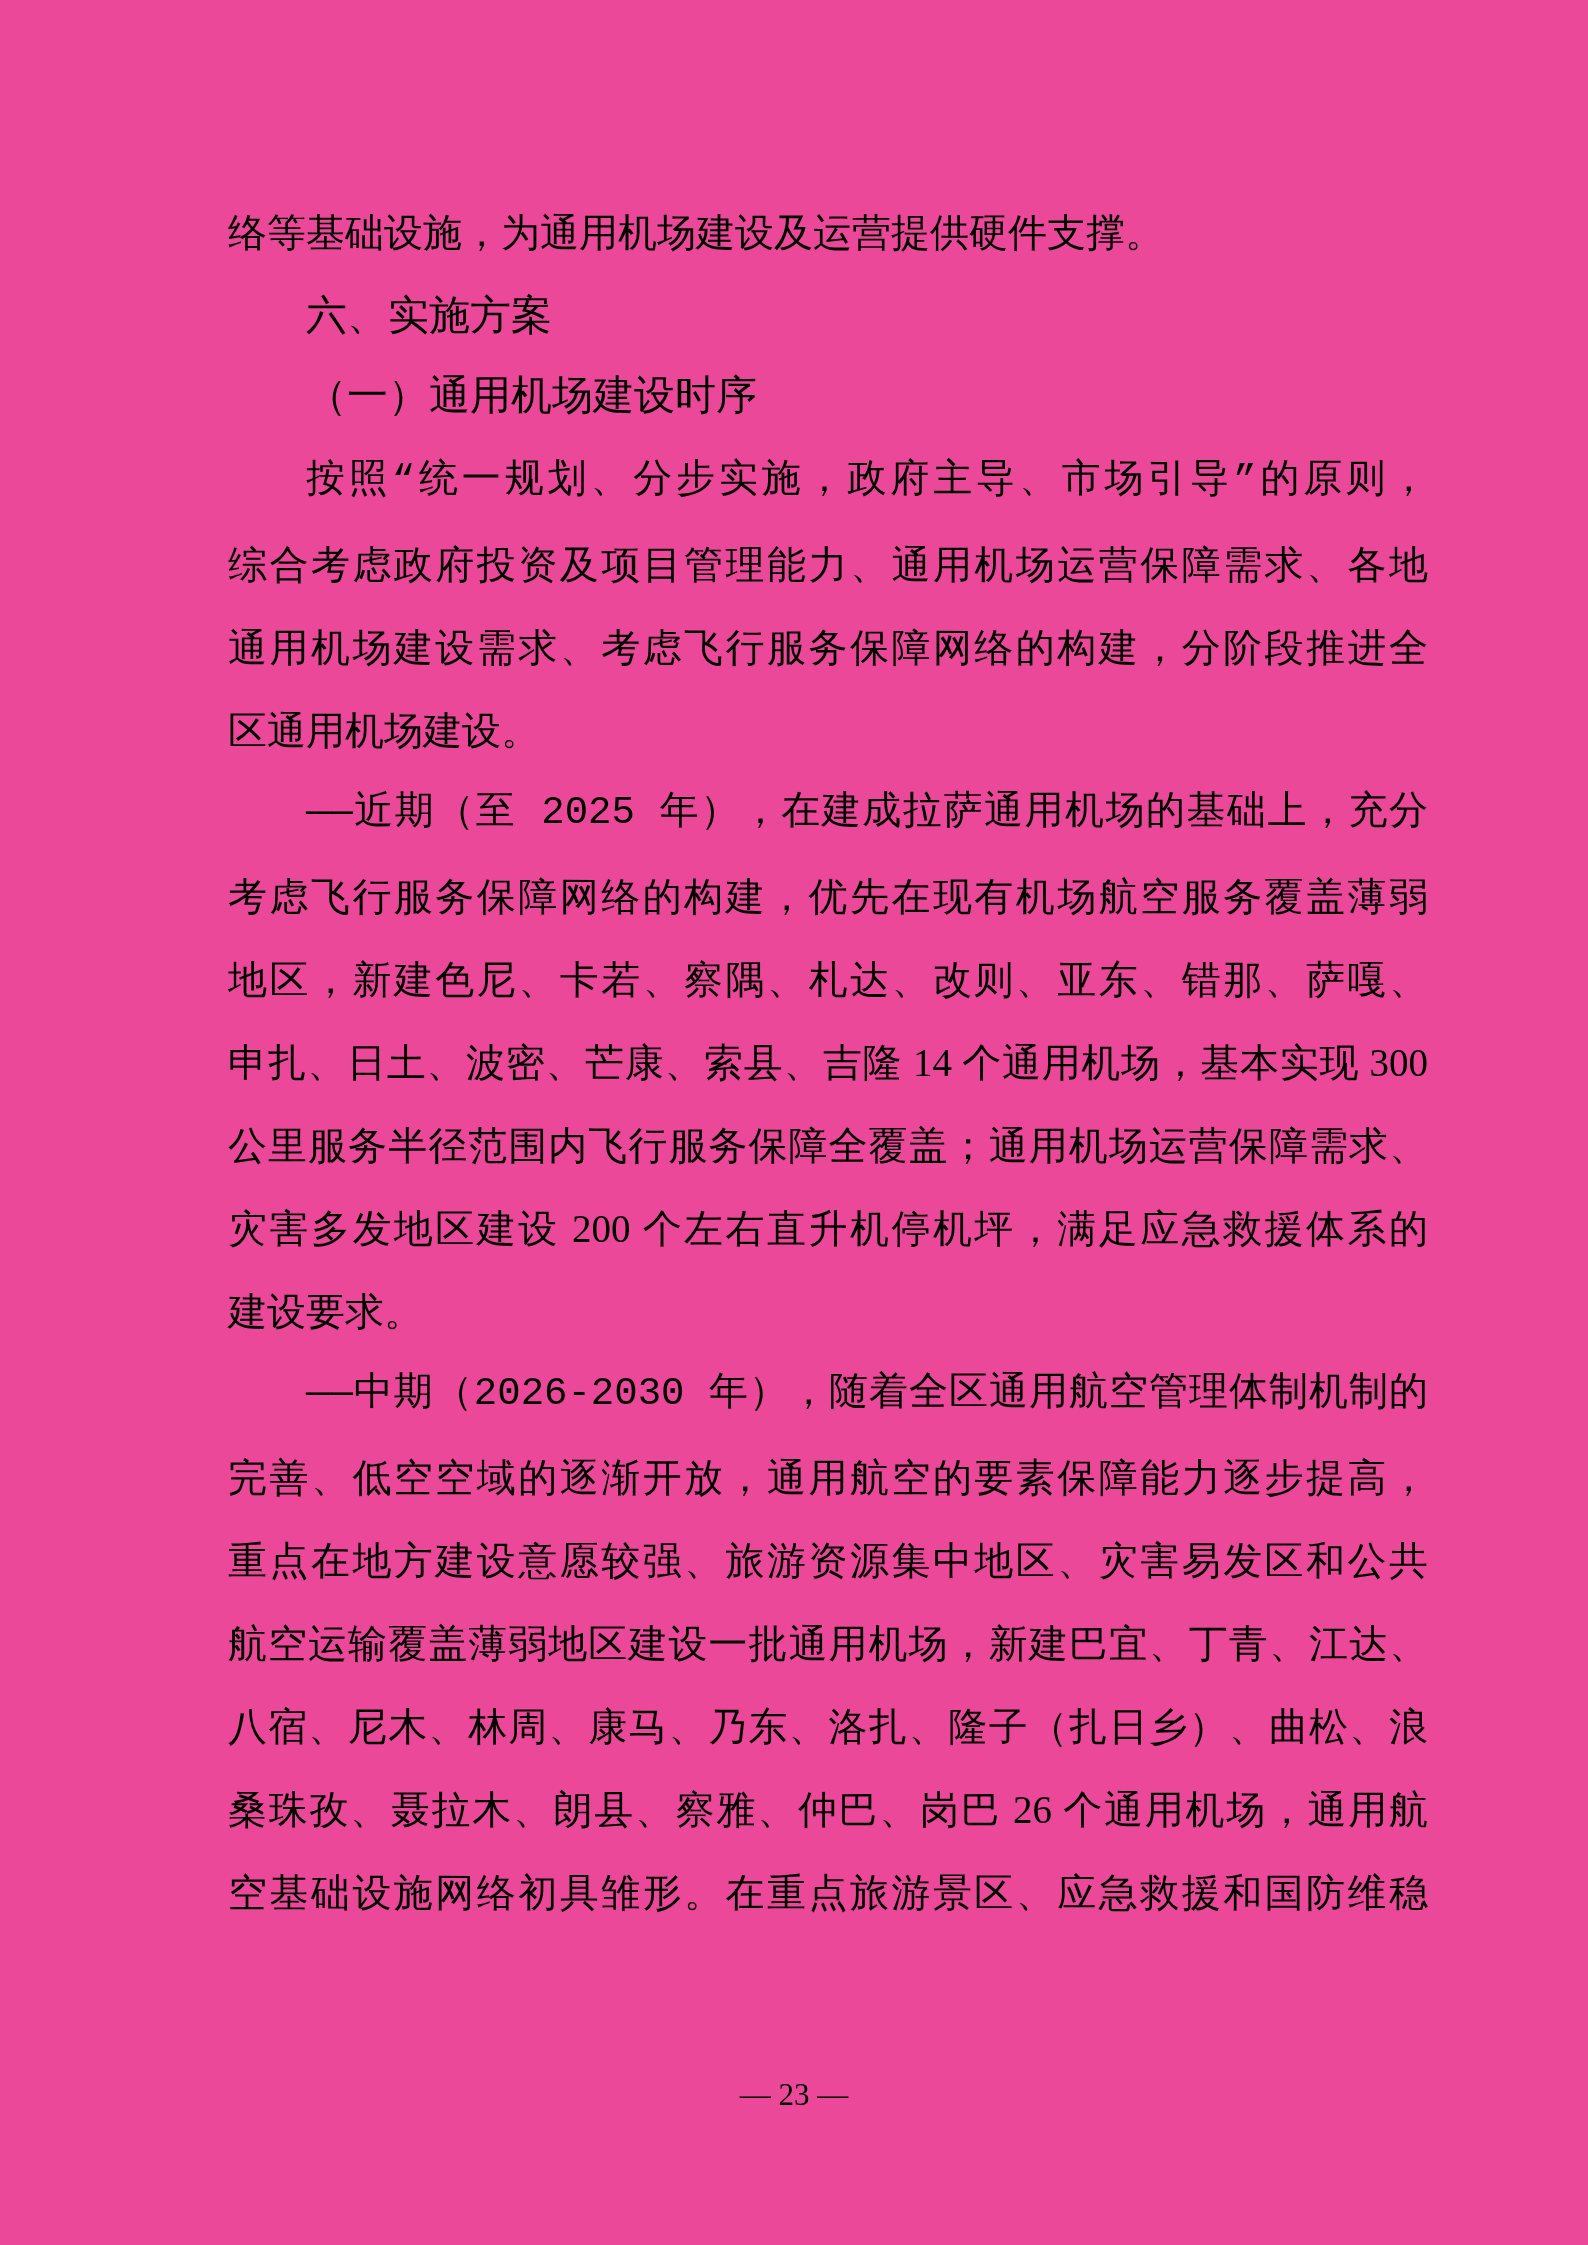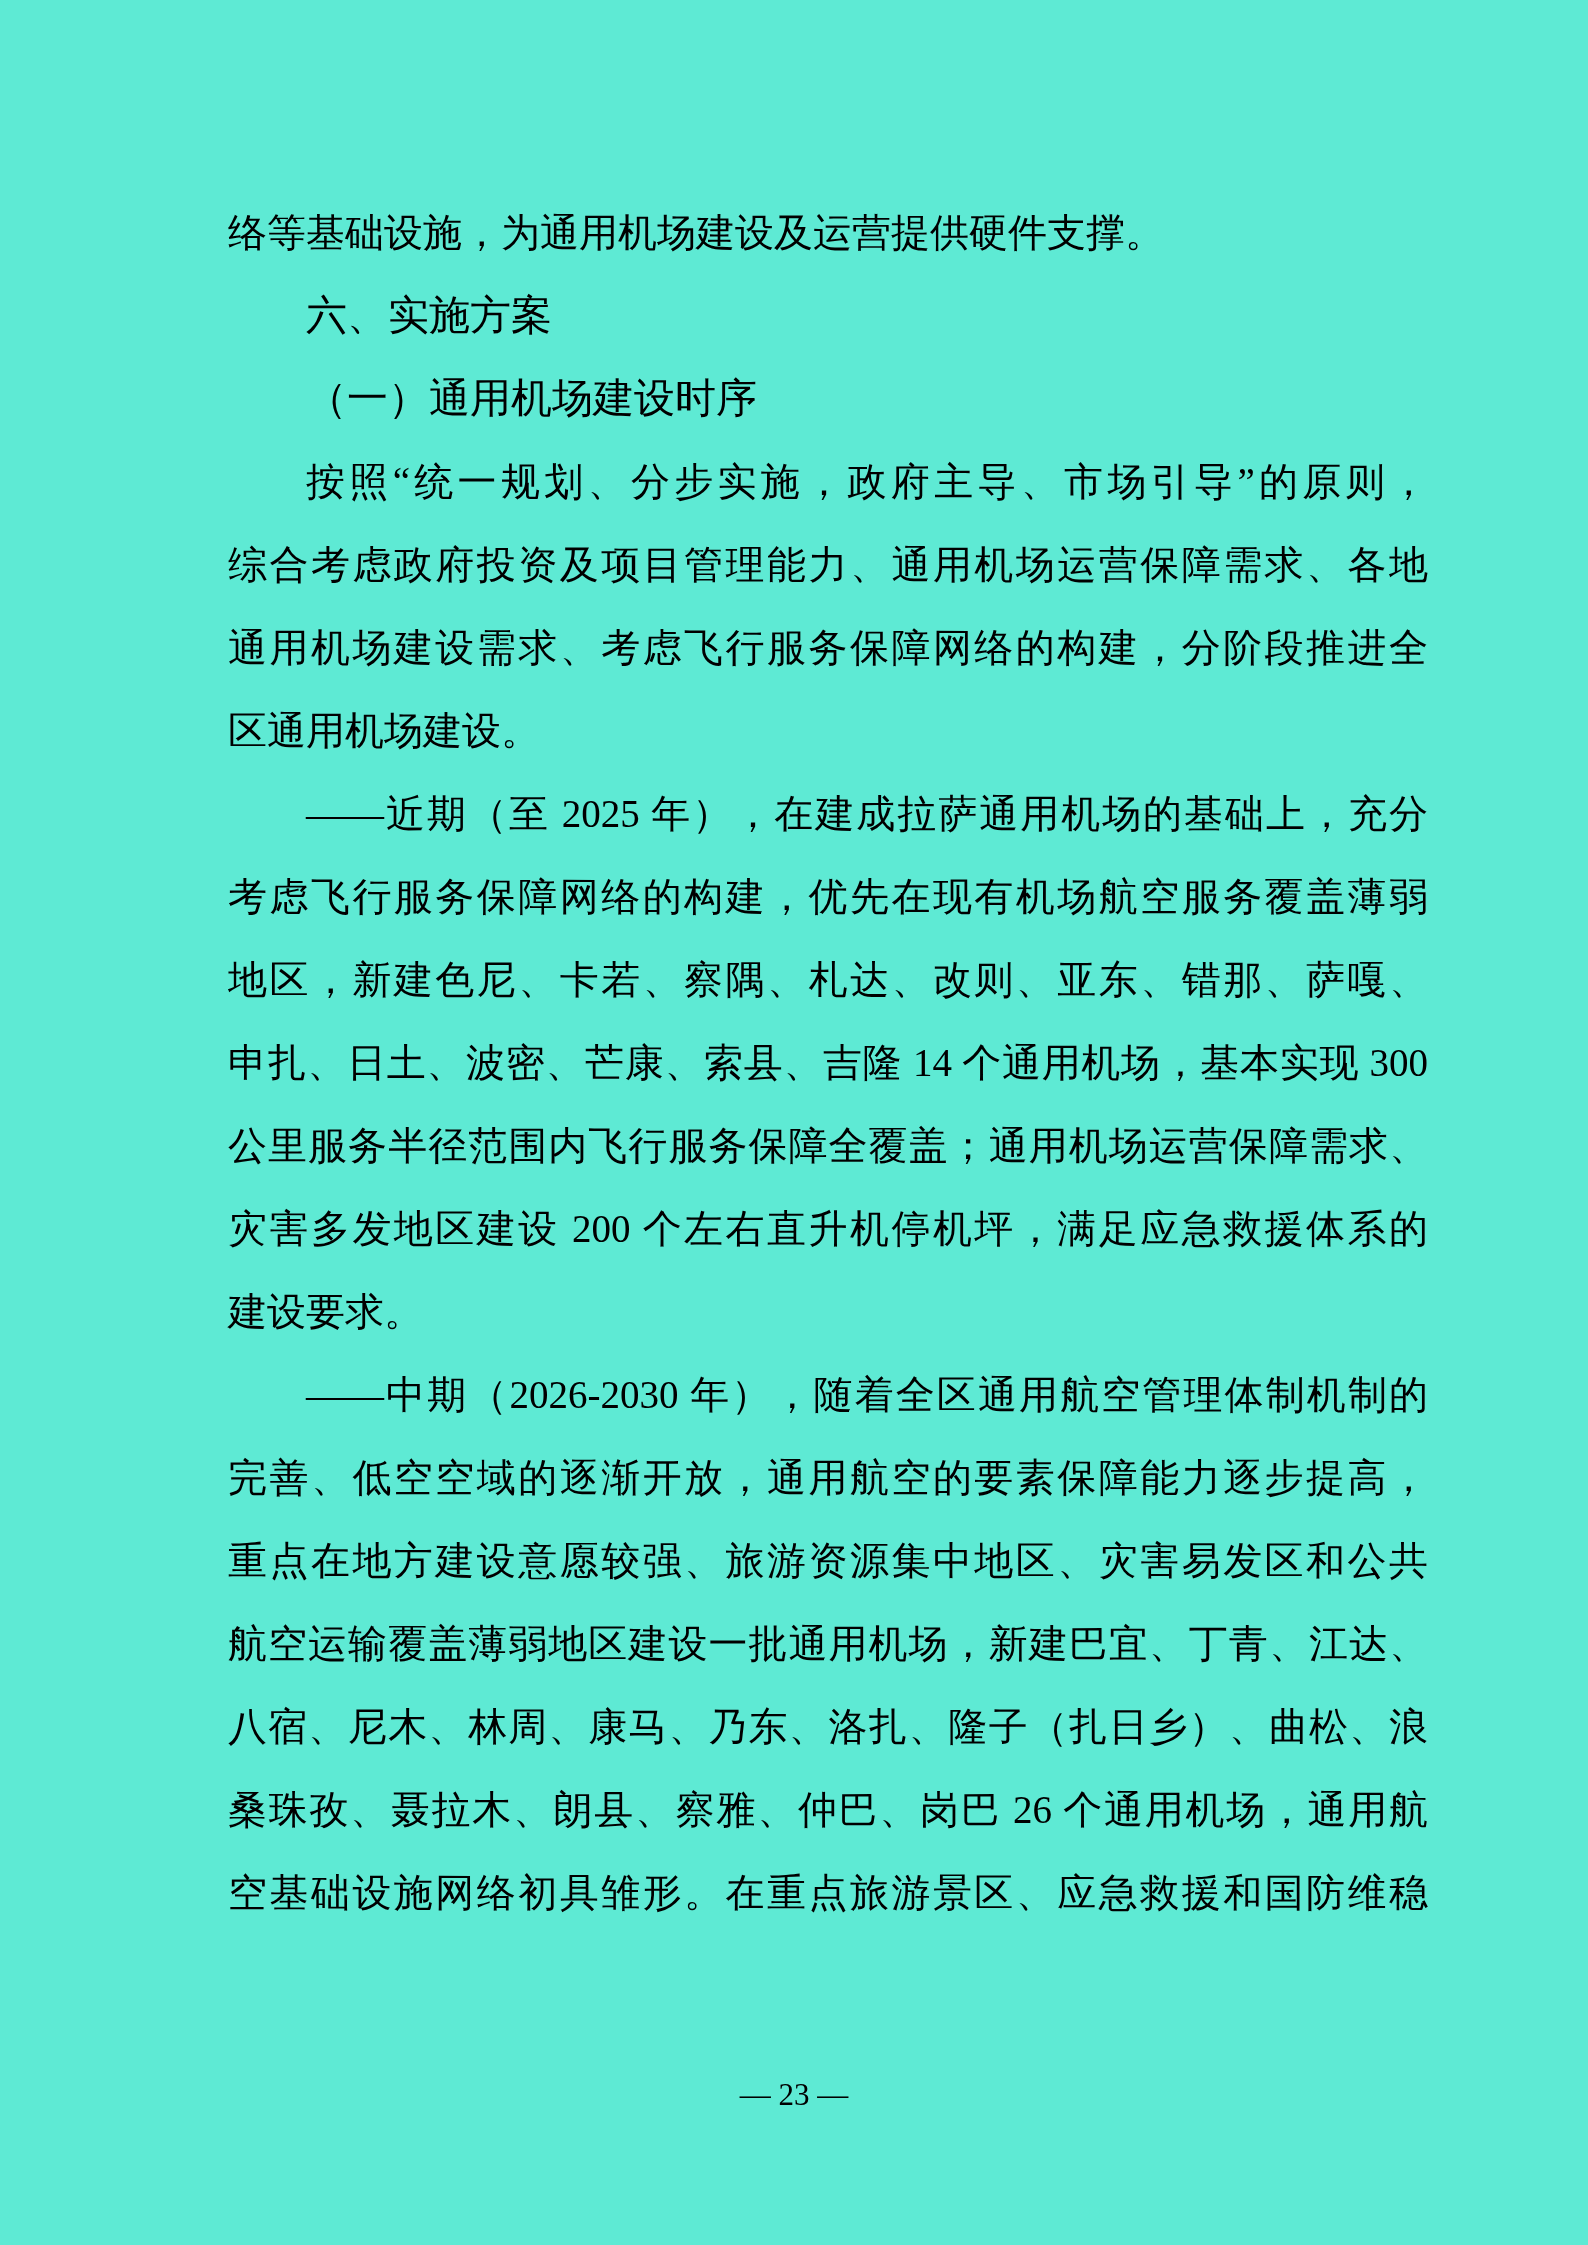--- a/index.html
+++ b/index.html
@@ -4,21 +4,21 @@
 <style>
   html, body {
     margin: 0;
     padding: 0;
     background: #ffffff;
   }
   .page {
     position: relative;
     width: 1588px;
     height: 2245px;
-    background: #5eead4;
+    background: #ec4899;
     color: #000000;
     font-family: "Liberation Serif", "DejaVu Serif", serif;
     overflow: hidden;
   }
   .content {
     position: absolute;
     left: 228px;
     top: 191px;
     width: 1200px;
   }
@@ -27,20 +27,21 @@
     line-height: 83px;
     font-size: 39px;
     white-space: normal;
   }
   .justify {
     text-align: justify;
     text-align-last: justify;
   }
   .indent {
     text-indent: 78px;
+    font-family: Liberation Mono, monospace;
   }
   .heading-1 {
     font-family: "Liberation Sans", "DejaVu Sans", sans-serif;
     font-weight: 400;
     font-size: 41px;
   }
   .heading-2 {
     font-size: 41px;
     font-weight: 400;
   }

